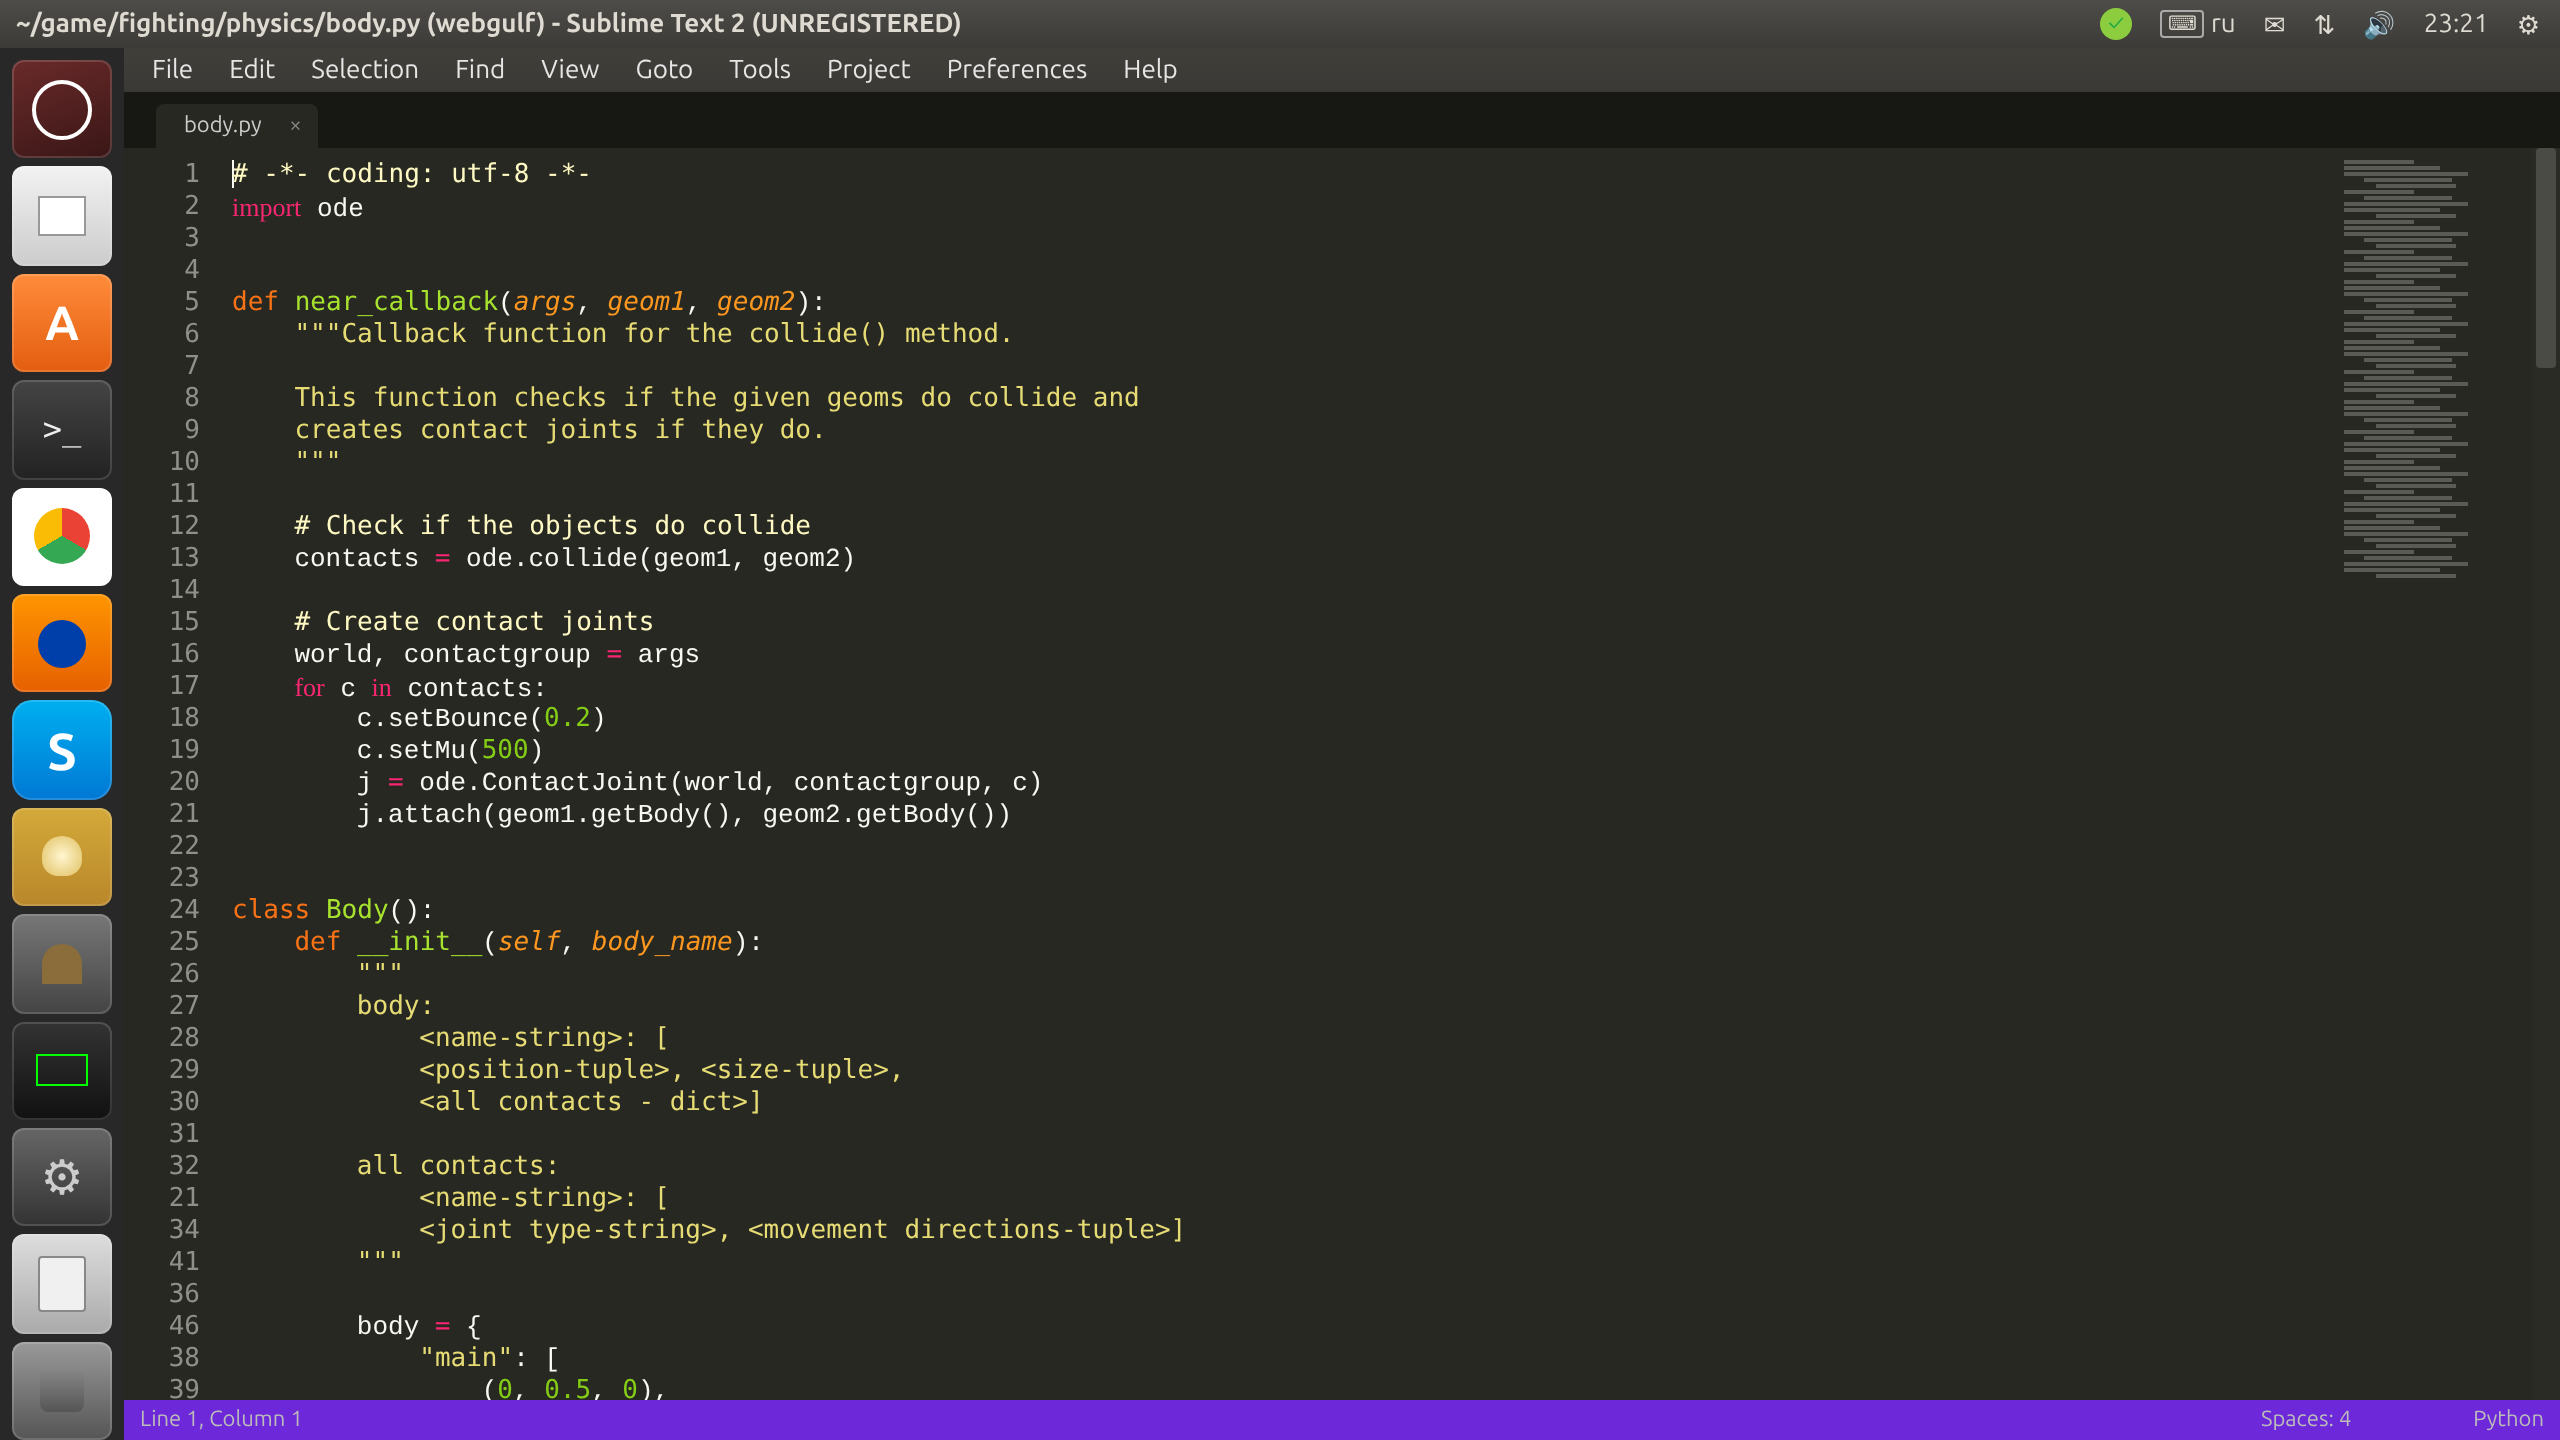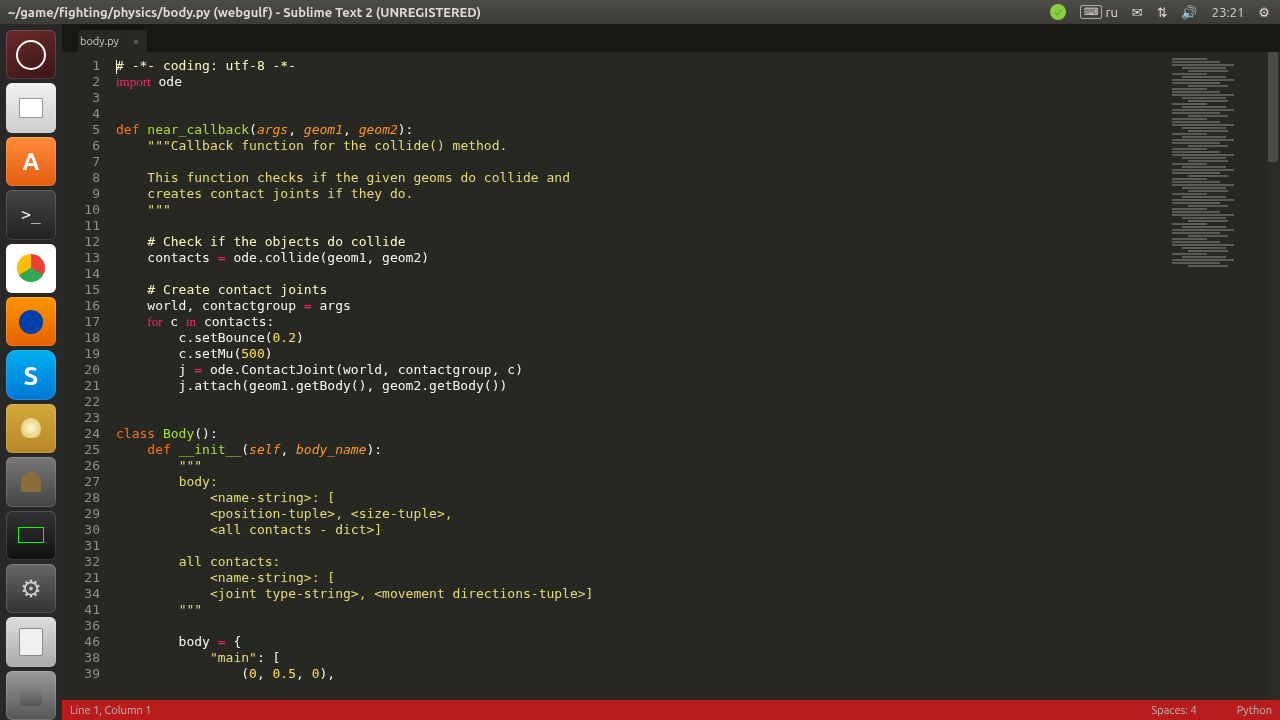--- a/index.html
+++ b/index.html
@@ -96,21 +96,21 @@
 .tabbar {
   height: 28px;
   background: #171814;
   display: flex; align-items: flex-end;
   padding-left: 16px;
 }
 .tab {
   background: #272822;
   color: #ccc;
   font-size: 11px;
-  padding: 5px 28px 5px 2px;
+  padding: 5px 28px 5px 14px;
   border-radius: 4px 4px 0 0;
   position: relative;
 }
 .tab .close { position:absolute; right:8px; top:5px; color:#888; font-size:11px;}
 
 .editor {
   flex: 1;
   display: flex;
   background: #272822;
   font-family: "DejaVu Sans Mono","Consolas",monospace;
@@ -134,48 +134,49 @@
   white-space: pre;
   color: #f8f8f2;
 }
 .code .line { height: 16px; }
 .c-kw{color:#f92672;font-family:Liberation Serif, serif;}
 .c-def{color:#f97316;}
 .c-fn{color:#a6e22e;}
 .c-arg{color:#fd971f;font-style:italic;}
 .c-str{color:#e6db74;}
 .c-cmt{color:#fef9c3;}
-.c-num{color:#fde047;}
+.c-num{color:#84cc16;}
 .c-op{color:#f92672;}
-.c-plain{color:#f8f8f2;}
+.c-plain{color:#f8f8f2;font-family:Liberation Mono, monospace;}
 .caret { display:inline-block; width:1px; height:14px; background:#f8f8f2; vertical-align:middle; margin-right:-1px;}
 
 .minimap {
   width: 100px;
   background: #272822;
   padding: 6px 6px 0 6px;
   overflow:hidden;
 }
 .minimap .m { height:2px; margin-bottom:1px; background:#5a5b54;}
 .minimap .m.s{width:40%;} .minimap .m.m1{width:55%;} .minimap .m.l{width:70%;} .minimap .m.i{margin-left:10px;width:50%;} .minimap .m.i2{margin-left:16px;width:45%;}
 
 .scrollbar {
   width: 14px;
   background: #2a2b25;
   position: relative;
 }
 .scroll-thumb { position:absolute; top:0; left:2px; right:2px; height:110px; background:#4a4b44; border-radius:2px;}
 
 .statusbar {
   height: 20px;
-  background: #b91c1c;
+  background: #6d28d9;
   color: #bbb;
   font-size: 11px;
   display: flex; align-items: center;
   padding: 0 8px;
+  gap: 21px;
 }
 .statusbar .sb-left{flex:1;}
 .statusbar .sb-mid{margin-right:40px;}
 .statusbar .sb-right{margin-right:0;}
 </style>
 </head>
 <body>
 
 <div class="panel">
   <div class="title">~/game/fighting/physics/body.py (webgulf) - Sublime Text 2 (UNREGISTERED)</div>
@@ -200,20 +201,32 @@
   <div class="l-icon l-skype"></div>
   <div class="l-icon l-lamp"></div>
   <div class="l-icon l-gimp"></div>
   <div class="l-icon l-mon"></div>
   <div class="l-icon l-set"></div>
   <div class="l-icon l-calc"></div>
   <div class="l-icon l-trash"></div>
 </div>
 
 <div class="window">
+  <div class="menubar">
+    <span>File</span>
+    <span>Edit</span>
+    <span>Selection</span>
+    <span>Find</span>
+    <span>View</span>
+    <span>Goto</span>
+    <span>Tools</span>
+    <span>Project</span>
+    <span>Preferences</span>
+    <span>Help</span>
+  </div>
   <div class="tabbar">
     <div class="tab">
       <span>body.py</span>
       <span class="close">×</span>
     </div>
   </div>
   <div class="editor">
     <div class="gutter" id="gutter">
         <div>1</div>
         <div>2</div>

